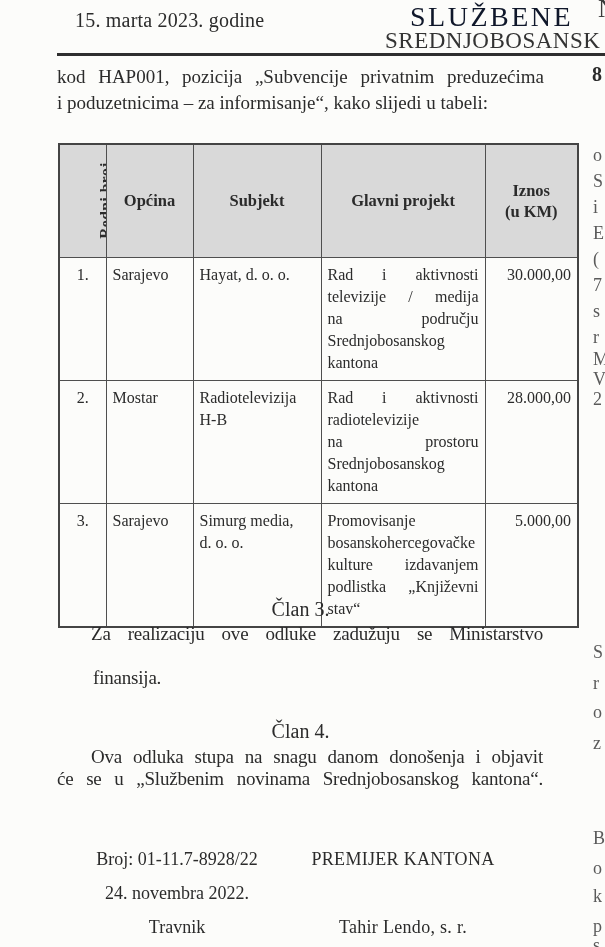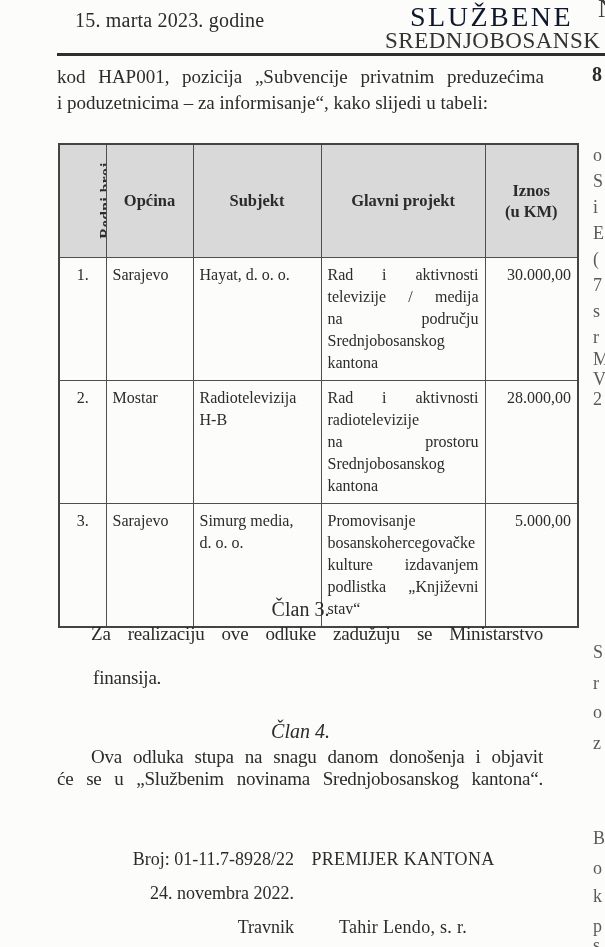--- a/index.html
+++ b/index.html
@@ -40,26 +40,26 @@
   td.proj{white-space:pre-line;text-align:justify;text-align-last:justify;padding-top:9px;}
   td.amt{vertical-align:bottom;text-align:right;padding-right:7px;padding-bottom:7px;}
   
   .h-center{width:487px;text-align:center;font-size:20px;}
   .art-line{width:486px;font-size:19px;letter-spacing:-.2px;line-height:22px;}
   .indent{text-indent:34px;}
   .clan3-h{left:57px;top:598px;}
   .c3l1{left:57px;top:623px;}
   .c3l2{left:57px;top:645px;}
   .c3l3{left:57px;top:667px;margin-left:36px;}
-  .clan4-h{left:57px;top:720px;font-style:italic;}
+  .clan4-h{left:57px;top:720px;}
   .c4l1{left:57px;top:746px;}
   .c4l2{left:57px;top:768px;}
   
   .sig{font-size:18px;text-align:center;}
-  .sig-l{left:60px;width:234px;text-align:right;}
+  .sig-l{left:60px;width:234px;}
   .sig-r{left:290px;width:226px;letter-spacing:.3px;}
   .sy1{top:849px;} .sy2{top:883px;} .sy3{top:917px;}
   
   .frag{position:absolute;left:593px;font-size:18px;color:#5a5a5a;line-height:18px;}
   .frag-mast{left:598px;top:0;font-size:26px;color:#3a3a3a;}
 </style>
 </head>
 <body>
 
 <div class="page">

